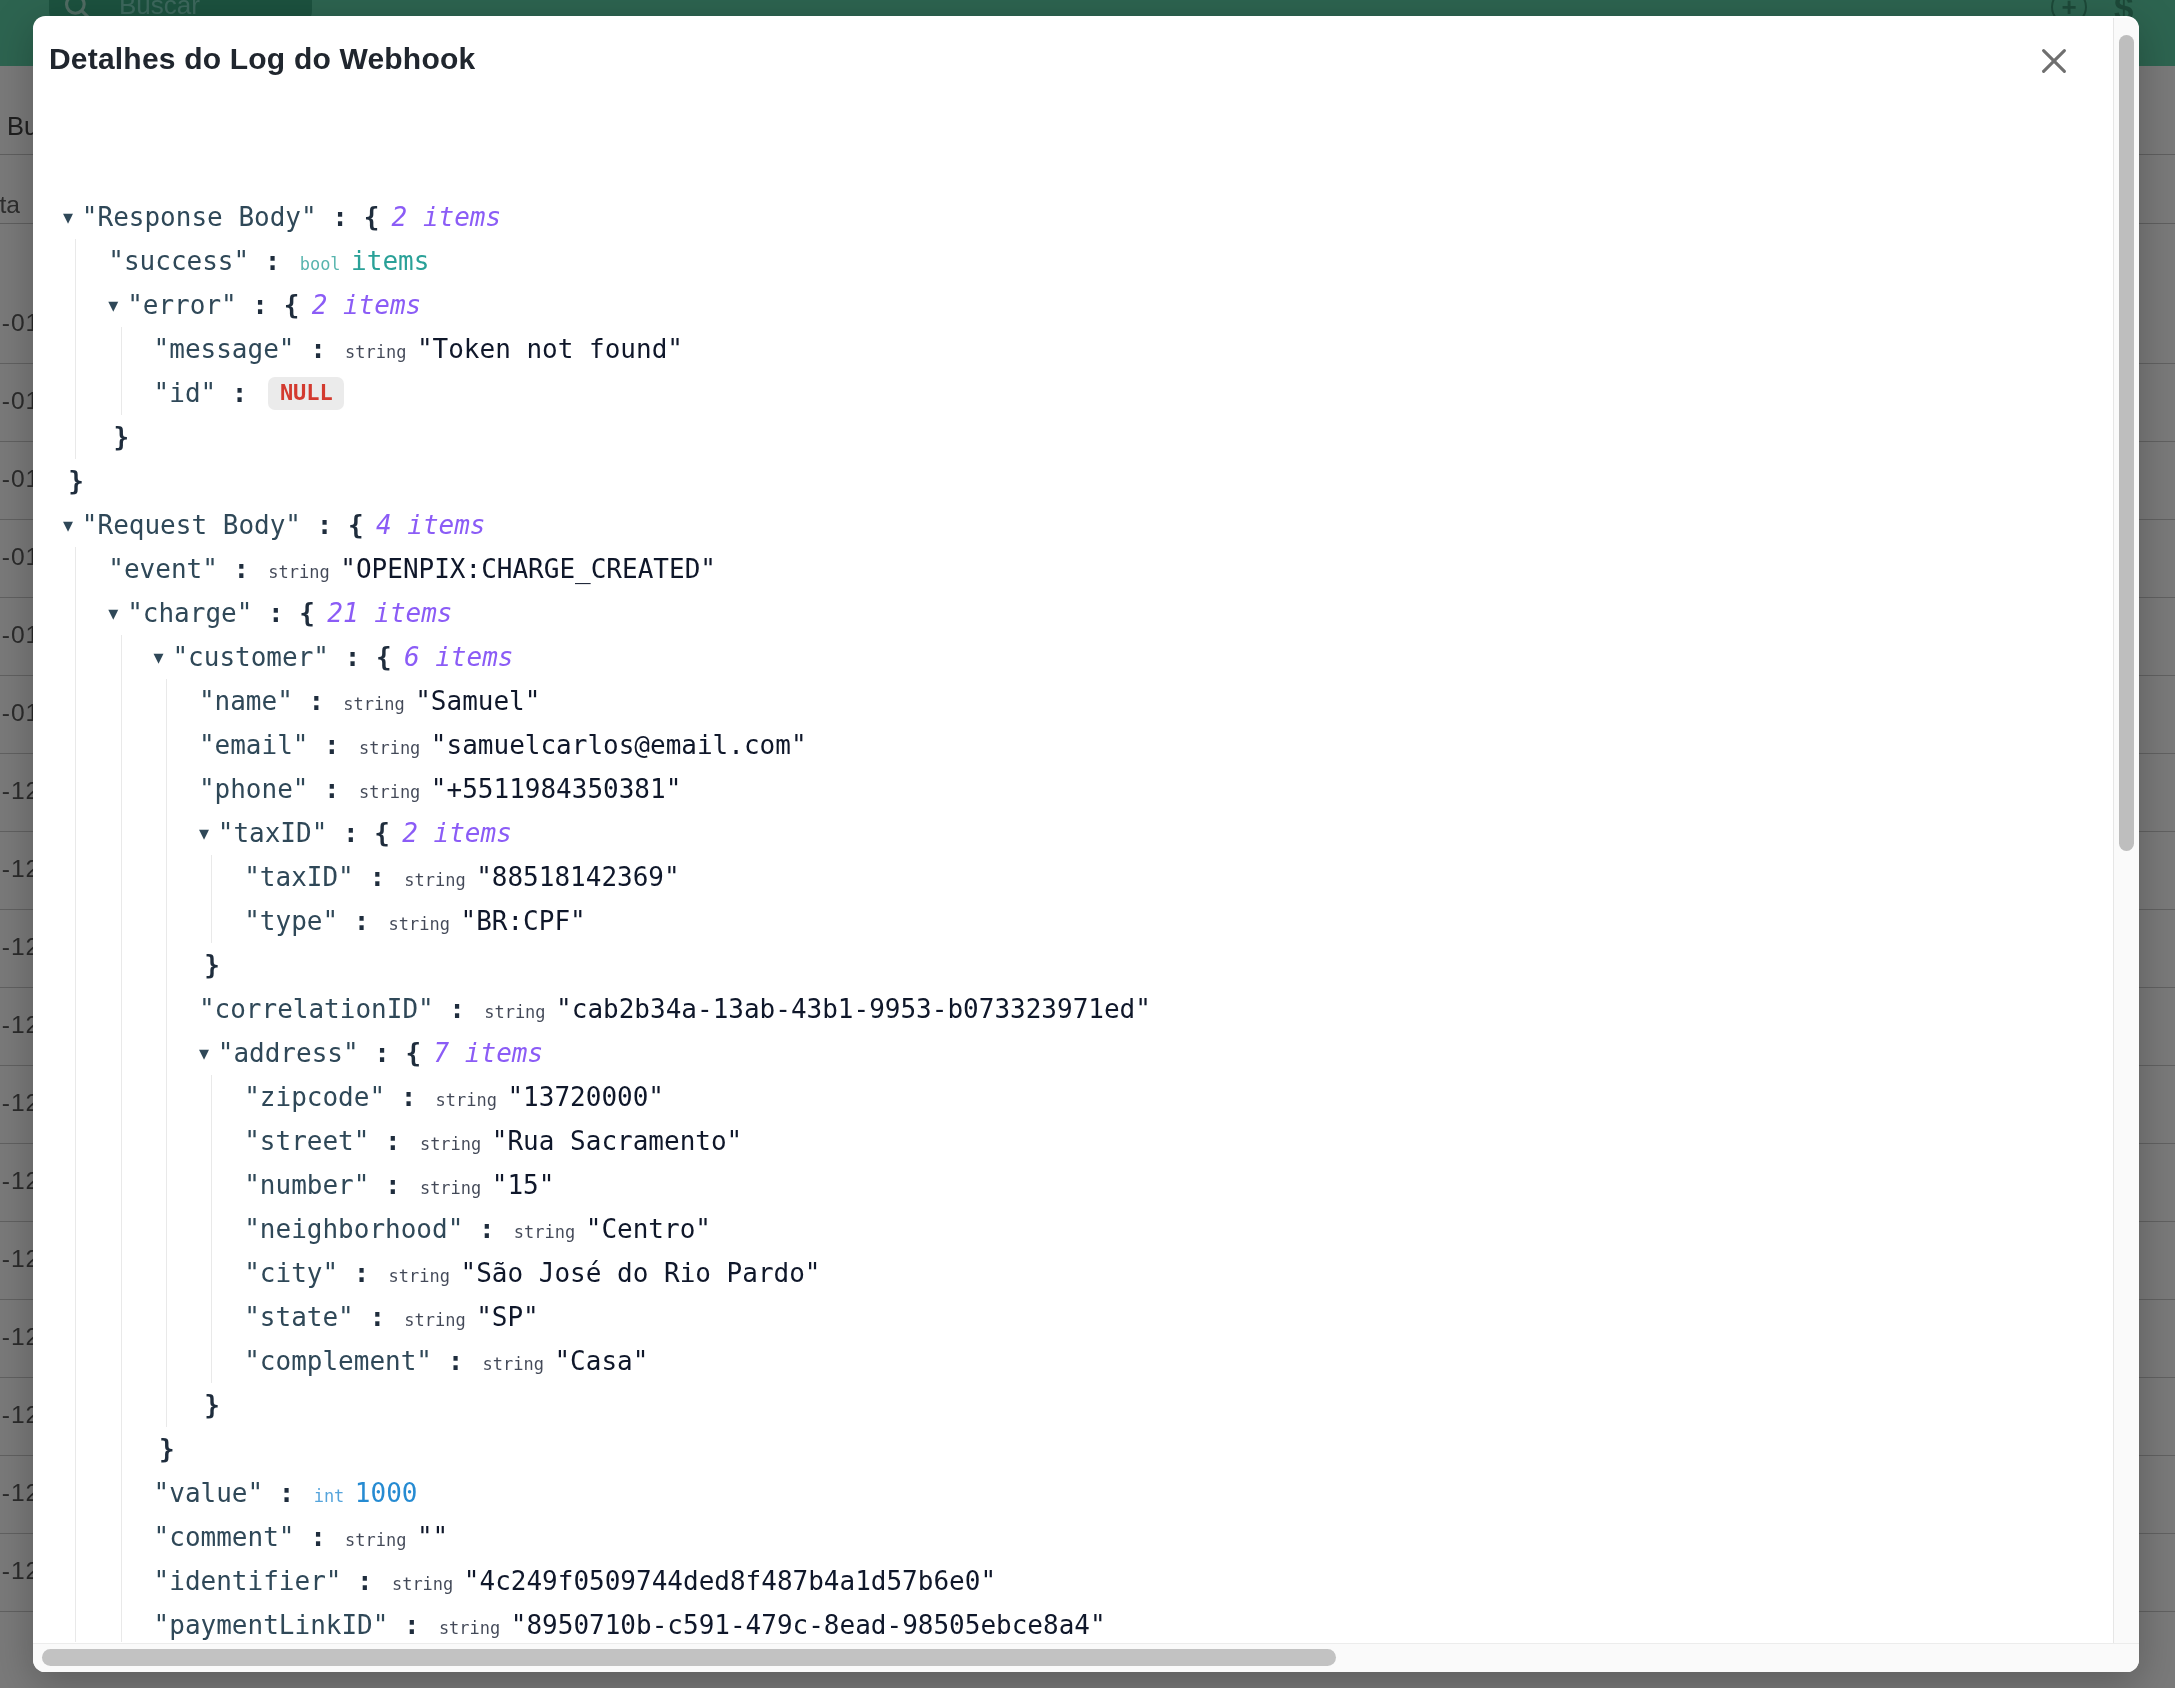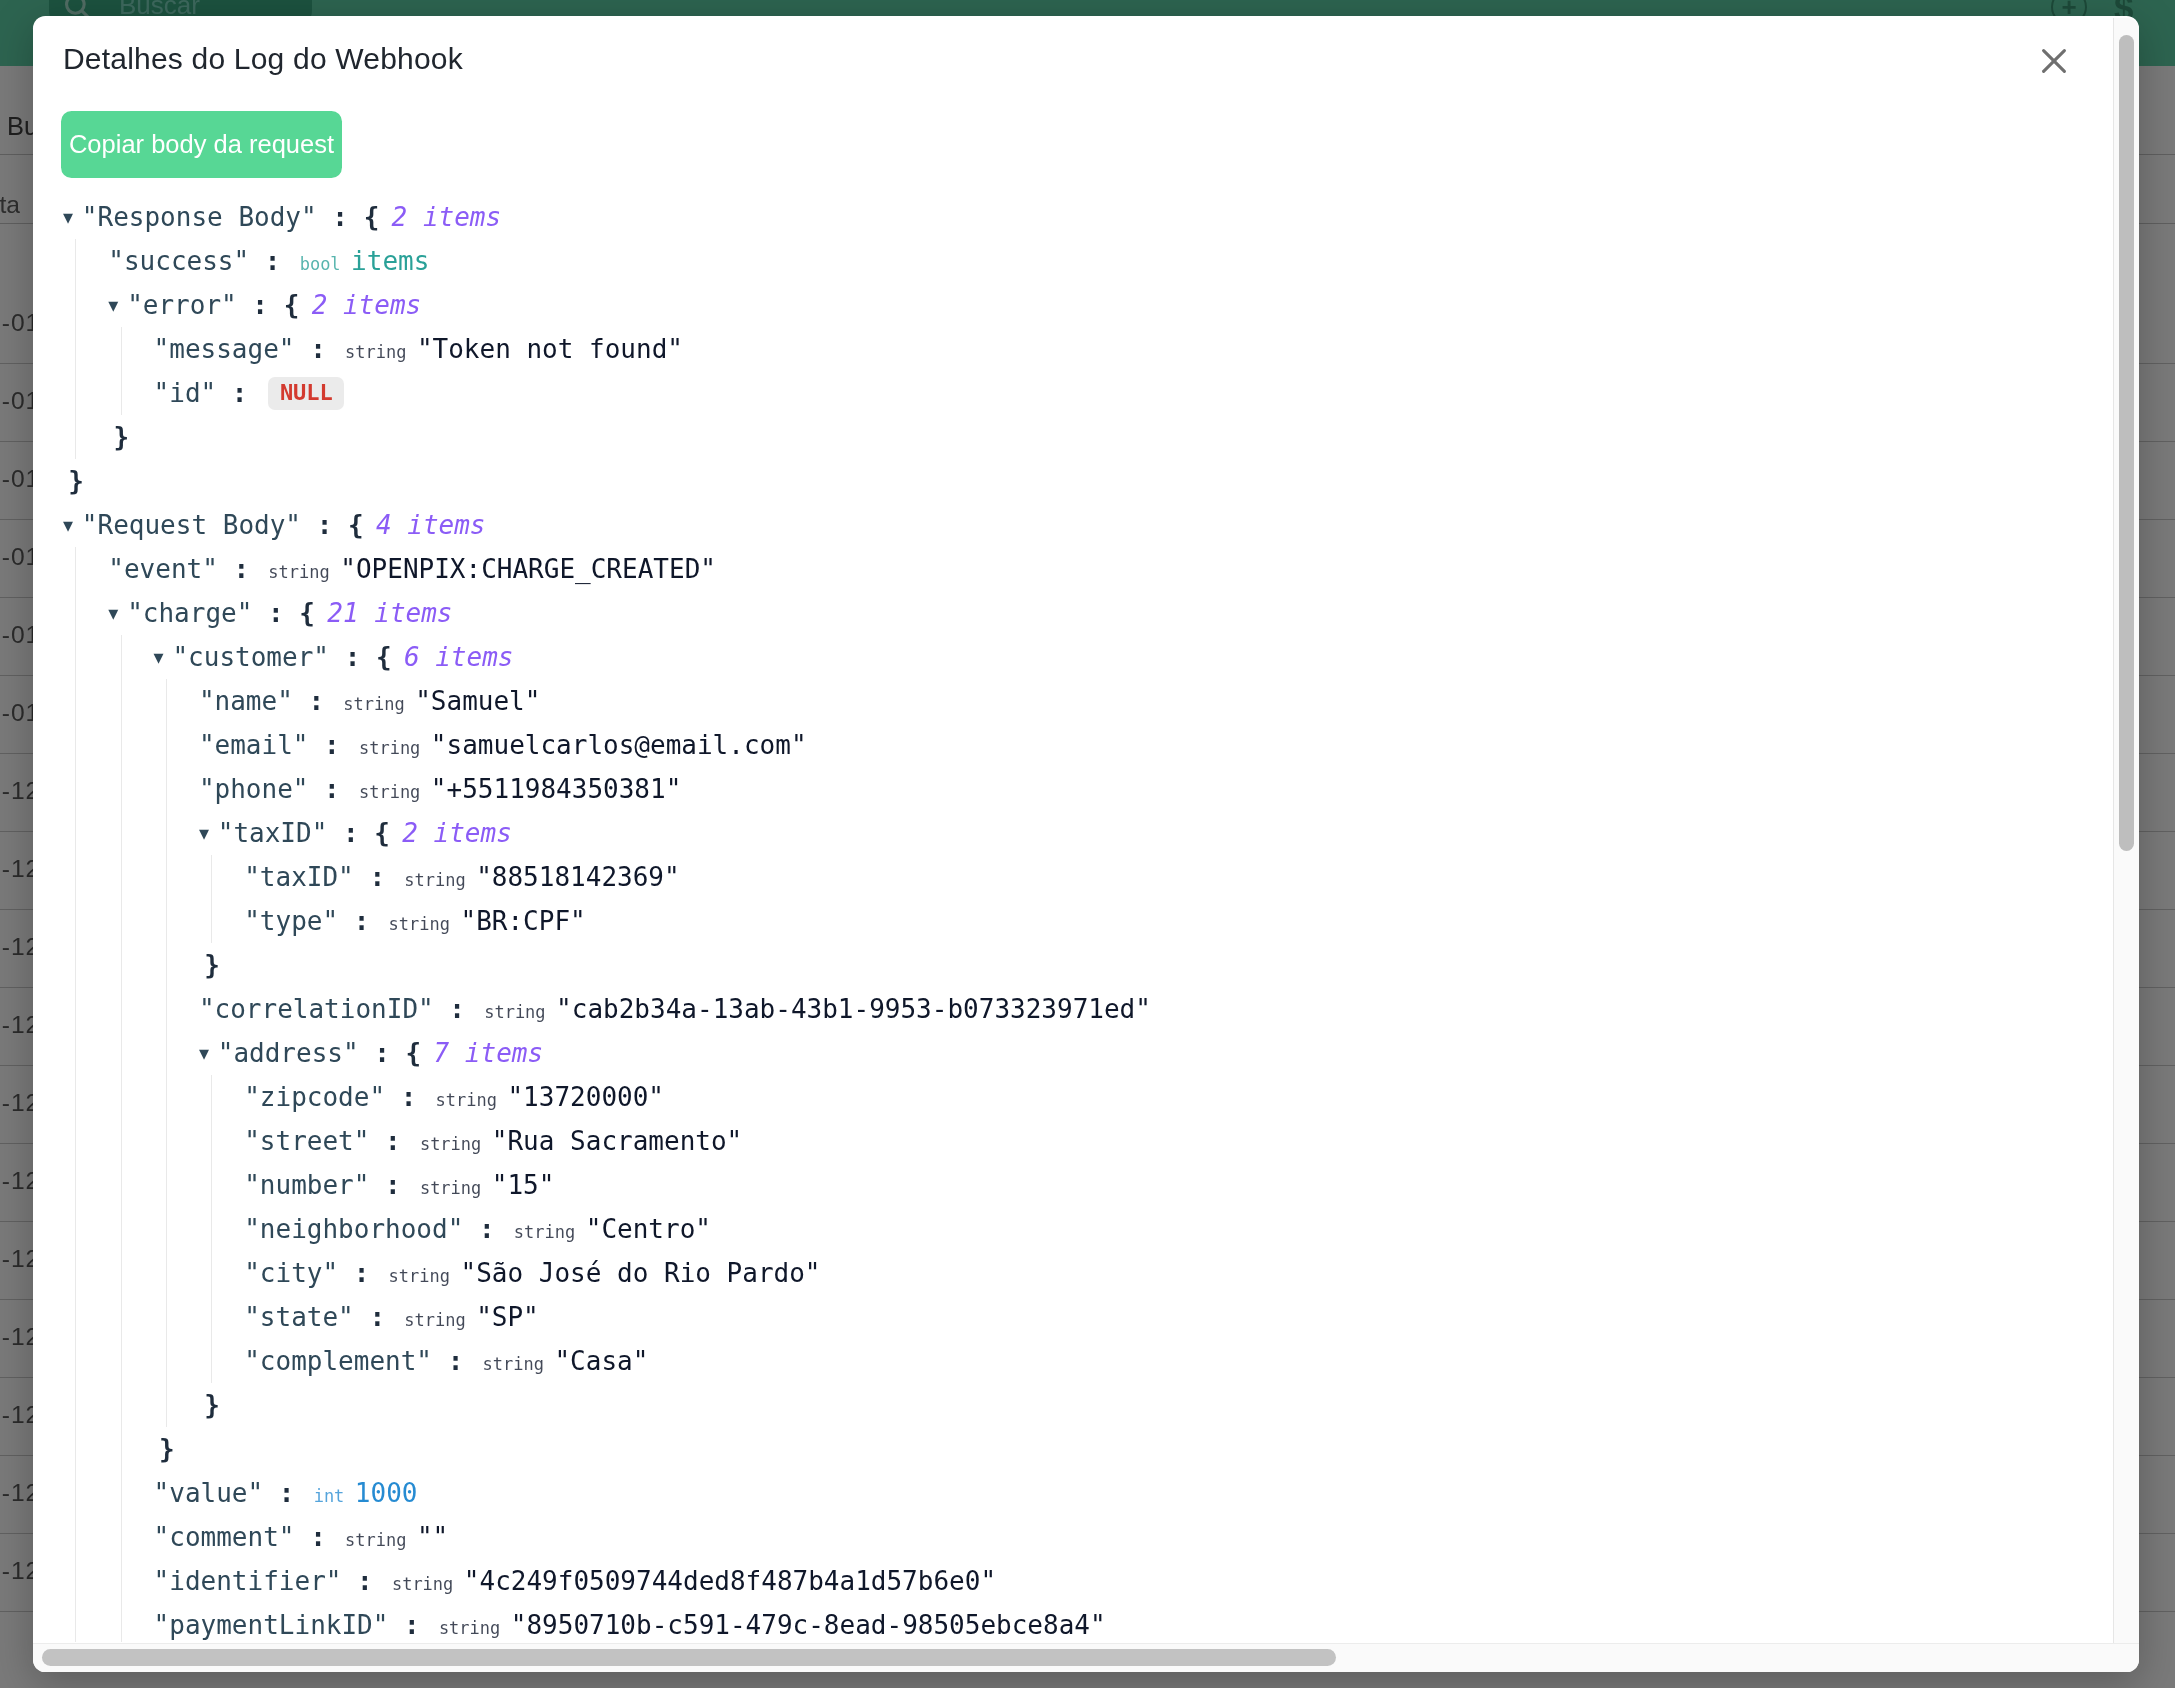--- a/index.html
+++ b/index.html
@@ -22,21 +22,21 @@
   .col-header-row{position:absolute;top:90px;left:0;right:0;height:67px;border-bottom:1.8px solid #C6C6C6;}
   .col-header-label{position:absolute;left:-32px;top:35px;font-size:24.6px;color:#606060;}
   .bg-rows{position:absolute;top:220px;left:0;right:0;bottom:0;}
   .bg-row{height:77px;border-bottom:1.8px solid #CACACA;position:relative;}
   .bg-row span{position:absolute;left:1.8px;top:23px;font-size:24.6px;color:#5A5A5A;letter-spacing:0.9px;}
   
   .overlay{position:absolute;inset:0;background:rgba(0,0,0,0.52);}
   
   .modal{position:absolute;left:33px;top:16px;width:2106px;height:1656px;background:#ffffff;
     border-radius:12.3px;box-shadow:0 10.5px 42px rgba(0,0,0,0.25);}
-  .modal-title{position:absolute;left:30px;top:26px;font-size:30px;font-weight:400;color:#20262E;letter-spacing:0.2px;}
+  .modal-title{position:absolute;left:16px;top:26px;font-size:30px;font-weight:700;color:#20262E;letter-spacing:0.2px;}
   .close-btn{position:absolute;right:72px;top:32px;width:26px;height:26px;cursor:pointer;}
   .close-btn svg{display:block;}
   .copy-btn{position:absolute;left:28px;top:95px;width:281px;height:67px;border:none;border-radius:10.5px;
     background:#57D795;color:#ffffff;font-size:25.5px;font-family:"Liberation Sans",sans-serif;cursor:pointer;}
   
   .jtree{position:absolute;left:0;right:28px;top:179px;bottom:30px;overflow:hidden;
     padding-left:30px;font-family:"DejaVu Sans Mono",monospace;font-size:26px;color:#2F4858;}
   .jrow{height:44px;line-height:44px;white-space:nowrap;}
   .jchildren{margin-left:12.3px;padding-left:32px;border-left:1.8px solid #E9E9E9;}
   .jcloser{padding-left:5.3px;}
@@ -142,21 +142,20 @@
 <div class="overlay"></div>
 
 <div class="modal">
   <div class="modal-title">Detalhes do Log do Webhook</div>
   <div class="close-btn">
     <svg width="26" height="26" viewBox="0 0 30 30">
       <line x1="3" y1="3" x2="27" y2="27" stroke="#6F6F6F" stroke-width="3.6" stroke-linecap="round"></line>
       <line x1="27" y1="3" x2="3" y2="27" stroke="#6F6F6F" stroke-width="3.6" stroke-linecap="round"></line>
     </svg>
   </div>
-  <button class="copy-btn">Copiar body da request</button>
   <div class="jtree">
       <div class="jrow"><span class="tri">▼</span><span class="jkey">"Response Body"</span><span class="jcolon"> : </span><span class="jbrace">{</span><span class="jitems">2 items</span></div>
       <div class="jchildren">
         <div class="jrow"><span class="jkey">"success"</span><span class="jcolon"> : </span><span class="jtype jt-bool">bool</span><span class="jval jv-bool">items</span></div>
         <div class="jrow"><span class="tri">▼</span><span class="jkey">"error"</span><span class="jcolon"> : </span><span class="jbrace">{</span><span class="jitems">2 items</span></div>
         <div class="jchildren">
           <div class="jrow"><span class="jkey">"message"</span><span class="jcolon"> : </span><span class="jtype jt-string">string</span><span class="jval jv-string">"Token not found"</span></div>
           <div class="jrow"><span class="jkey">"id"</span><span class="jcolon"> : </span><span class="jnull">NULL</span></div>
         </div>
         <div class="jrow jcloser"><span class="jbrace">}</span></div>

